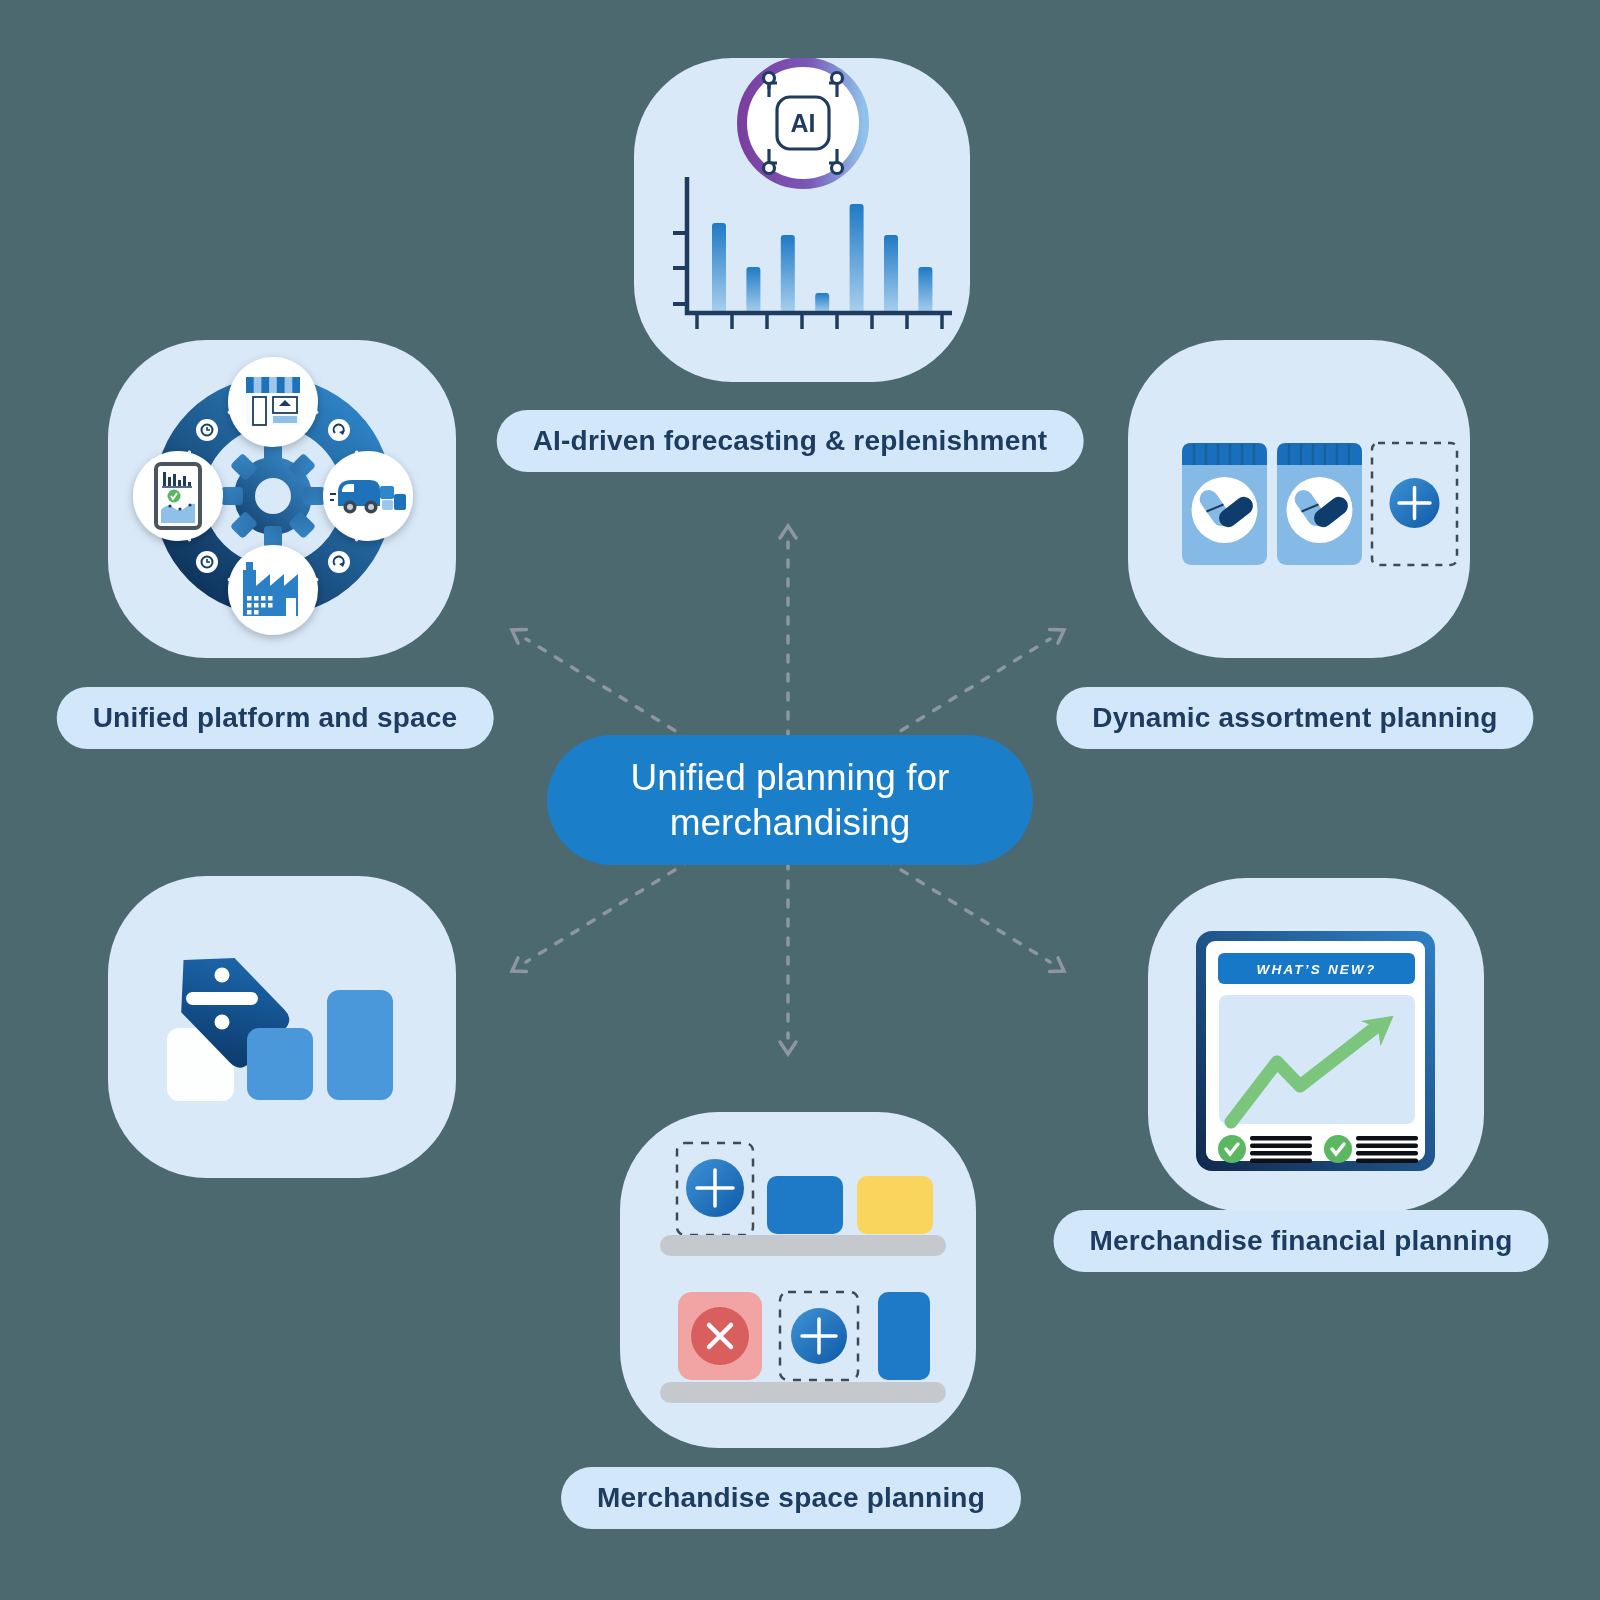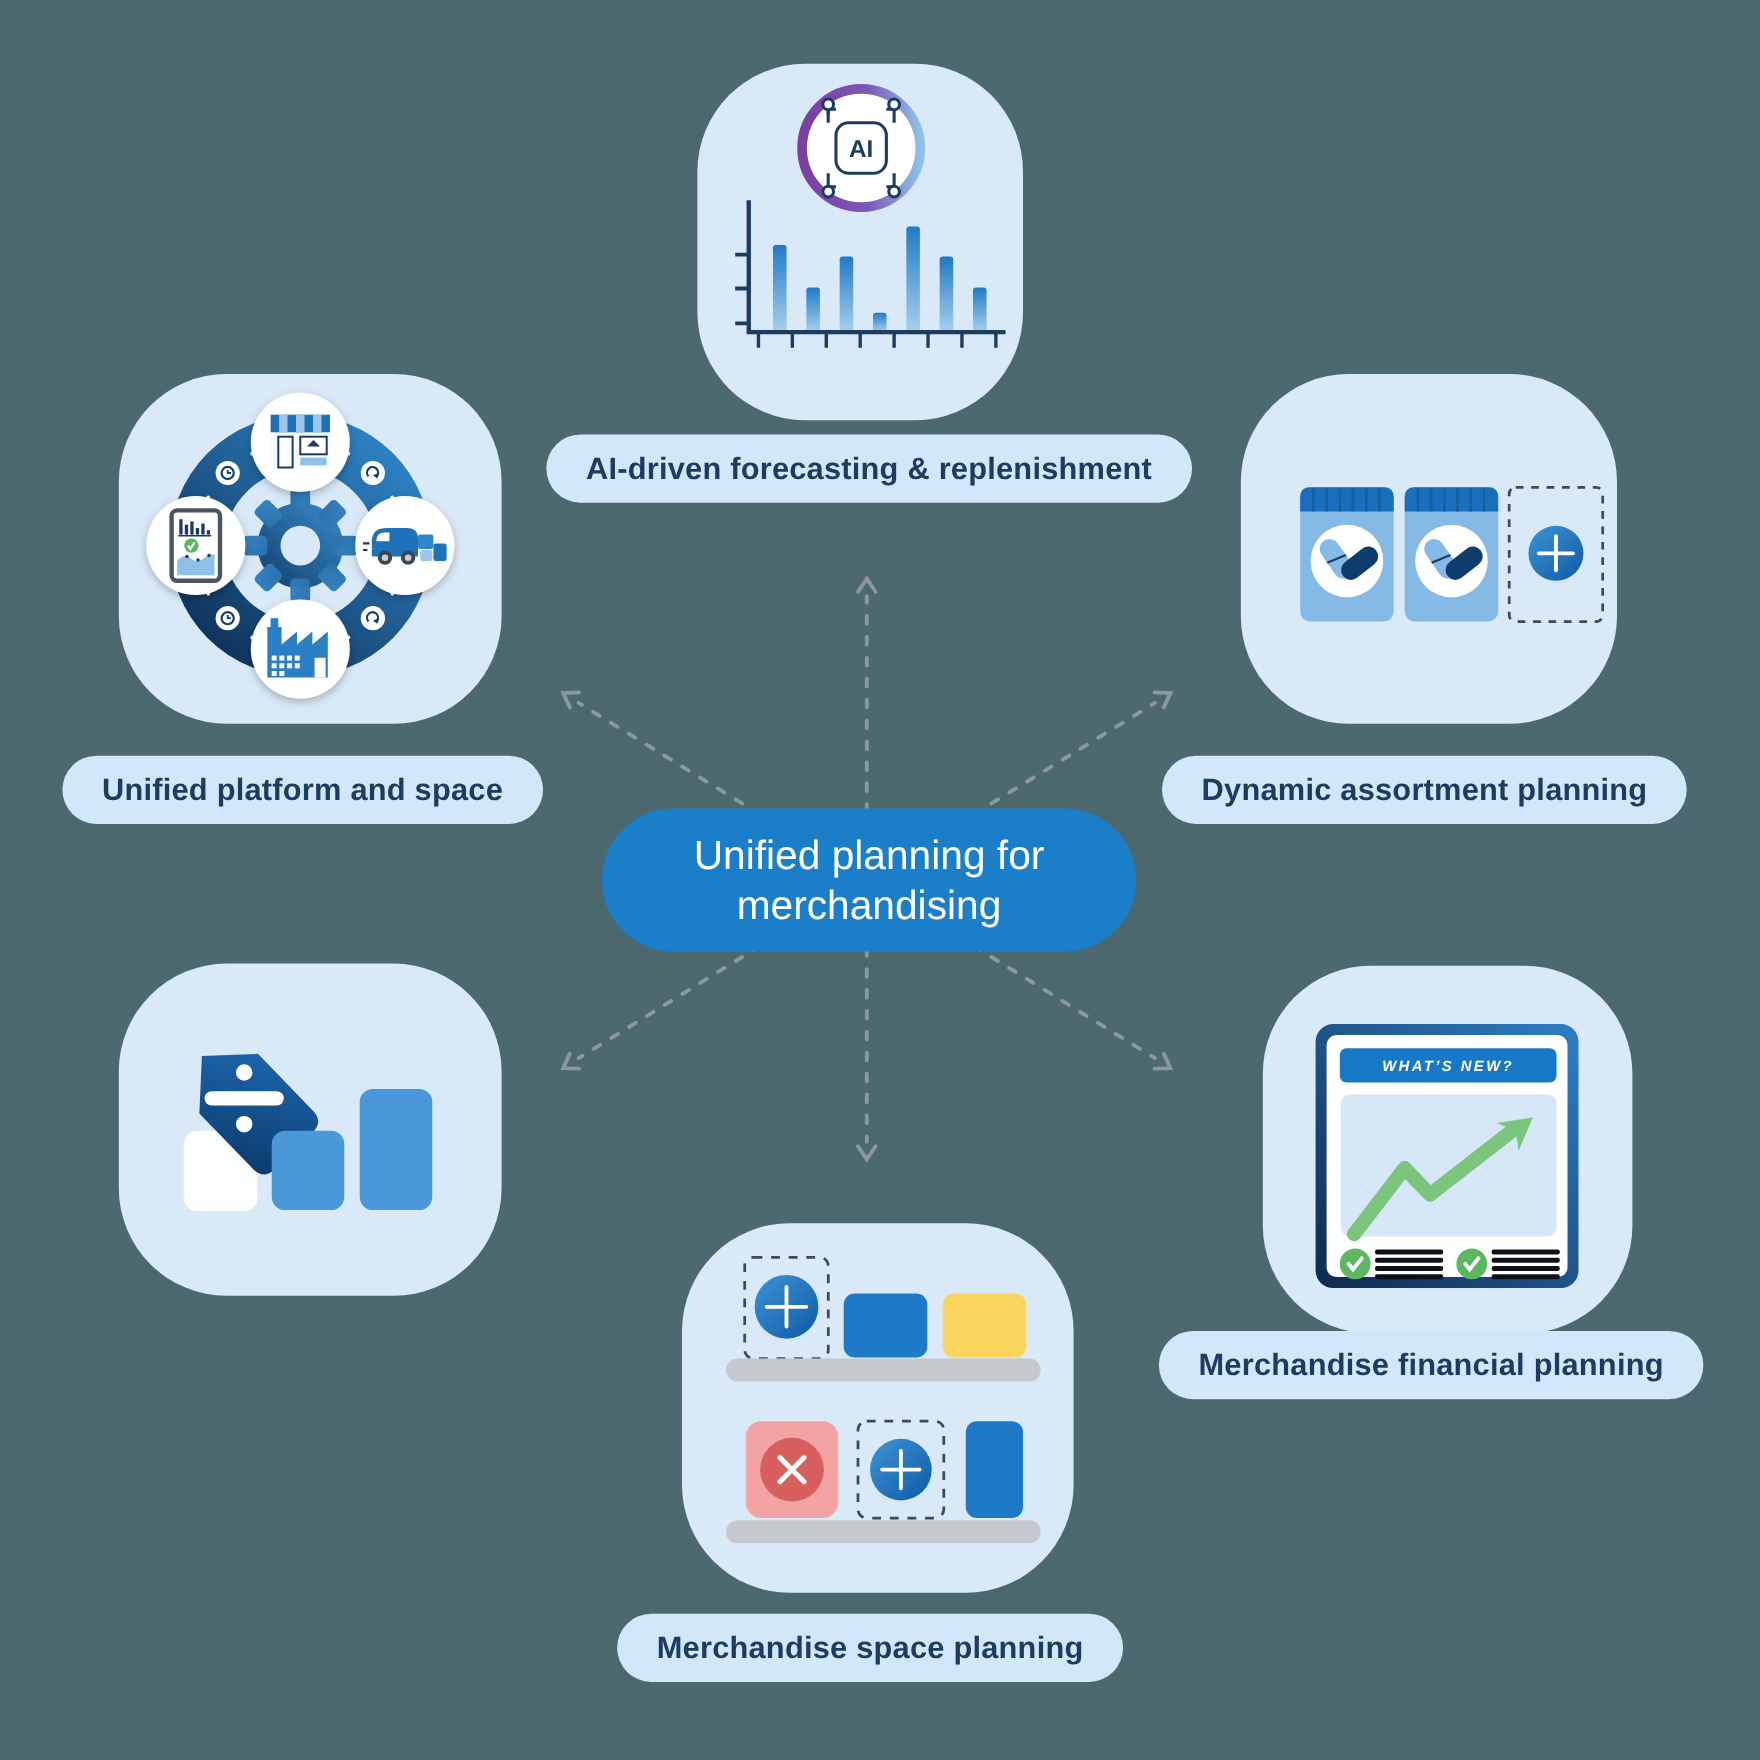--- a/index.html
+++ b/index.html
@@ -11,28 +11,28 @@
       display:flex;align-items:center;justify-content:center;padding:0 36px;
       font-weight:bold;font-size:28px;color:#1d3c60;white-space:nowrap;
       transform:translateX(-50%);z-index:3;letter-spacing:.2px;}
   #arrows{position:absolute;left:0;top:0;z-index:2;}
   .center-pill{position:absolute;left:790px;top:735px;transform:translateX(-50%);
       width:486px;height:130px;background:#1b7ec9;border-radius:65px;z-index:4;
       display:flex;align-items:center;justify-content:center;text-align:center;
       color:#ffffff;font-weight:normal;font-size:37px;line-height:1.22;}
   .center-pill span{display:block;max-width:432px;}
   
-  #card-forecasting{left:634px;top:58px;width:296px;height:324px;text-align:right;}
+  #card-forecasting{left:634px;top:58px;width:336px;height:324px;text-align:right;}
   #card-platform{left:108px;top:340px;width:348px;height:318px;}
   #card-assortment{left:1128px;top:340px;width:342px;height:318px;}
   #card-pricing{left:108px;top:876px;width:348px;height:302px;}
   #card-financial{left:1148px;top:878px;width:336px;height:334px;font-style:italic;}
   #card-space{left:620px;top:1112px;width:356px;height:336px;}
   
-  #label-forecasting{left:790px;top:395px;}
+  #label-forecasting{left:790px;top:410px;}
   #label-platform{left:275px;top:687px;}
   #label-assortment{left:1295px;top:687px;}
   #label-pricing{left:288px;top:1210px;}
   #label-financial{left:1301px;top:1210px;justify-content:center;}
   #label-space{left:791px;top:1467px;}
 </style>
 </head>
 <body>
 
 <div class="stage">

